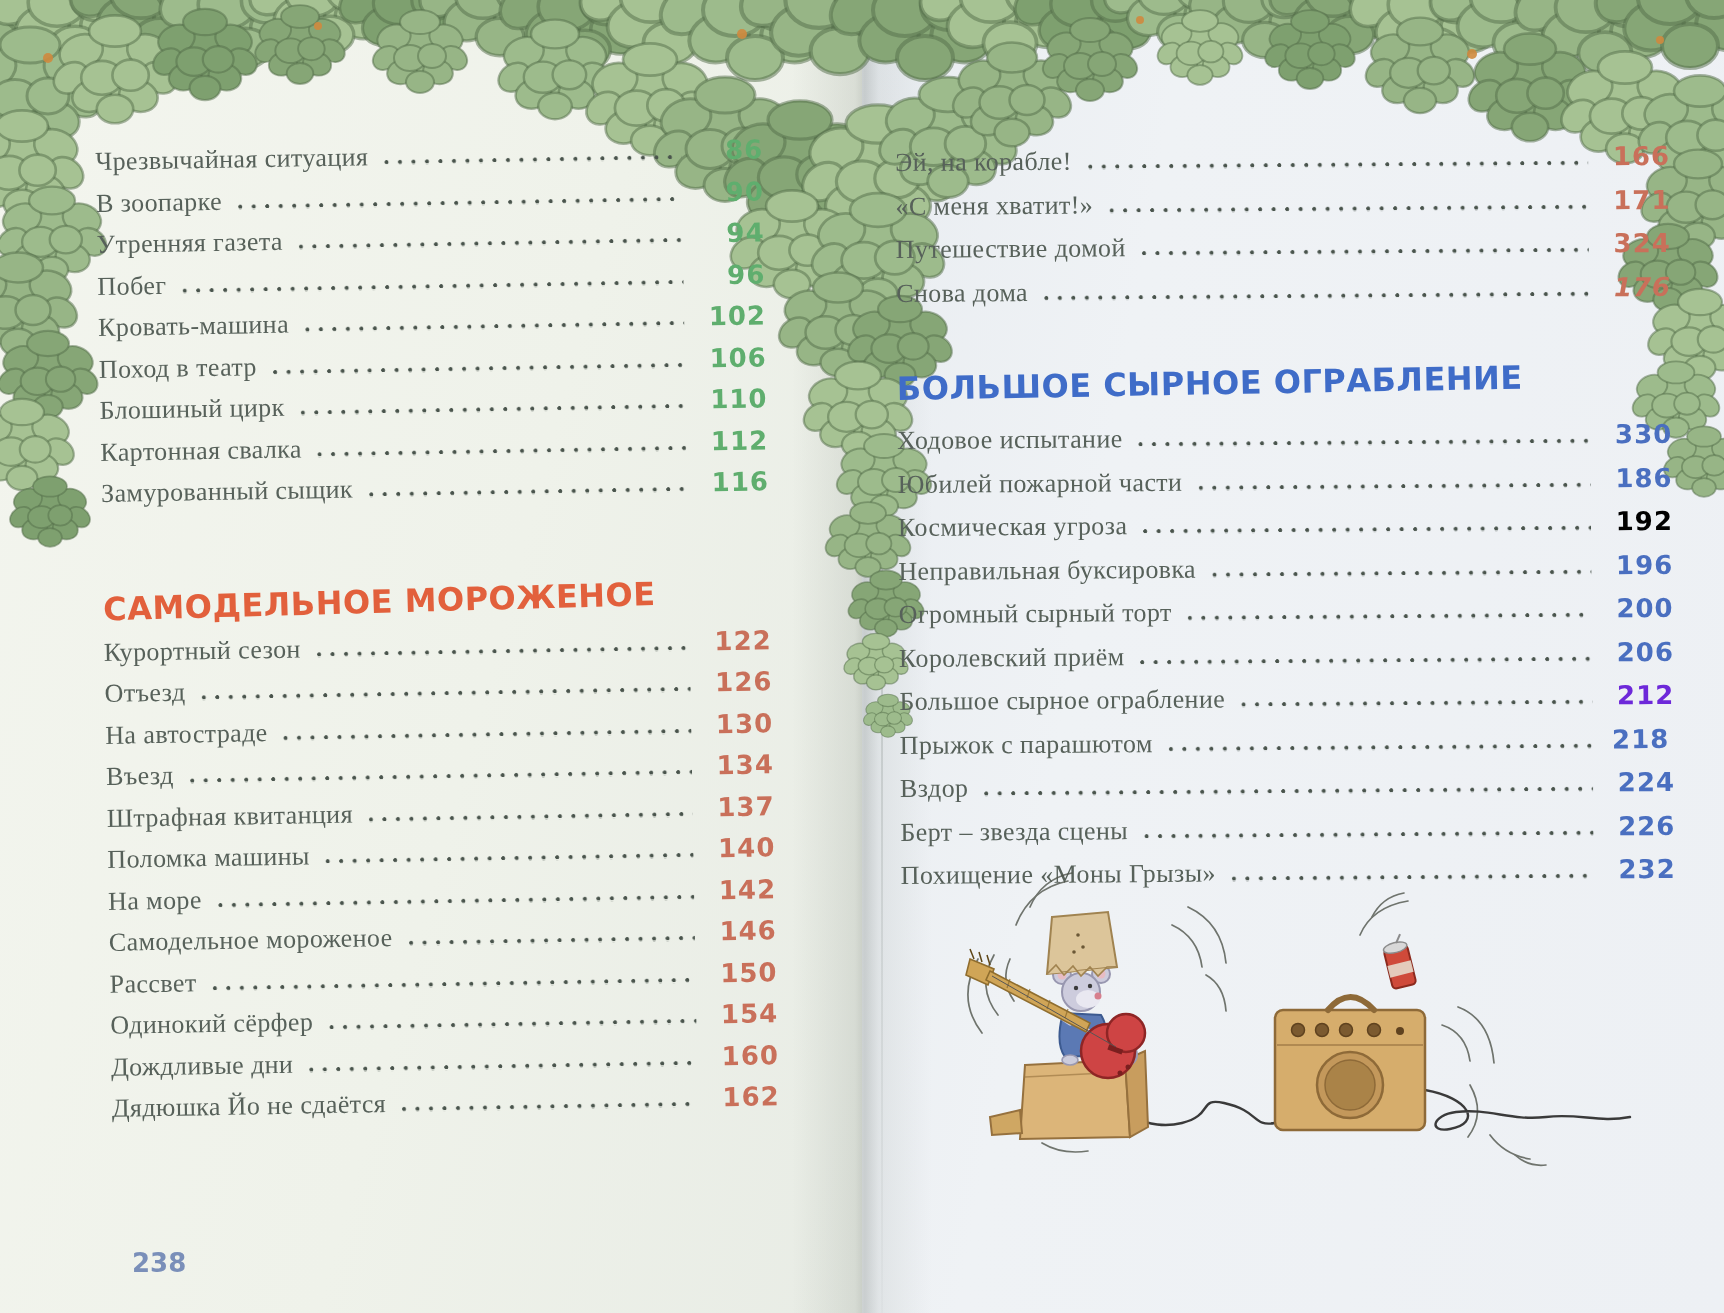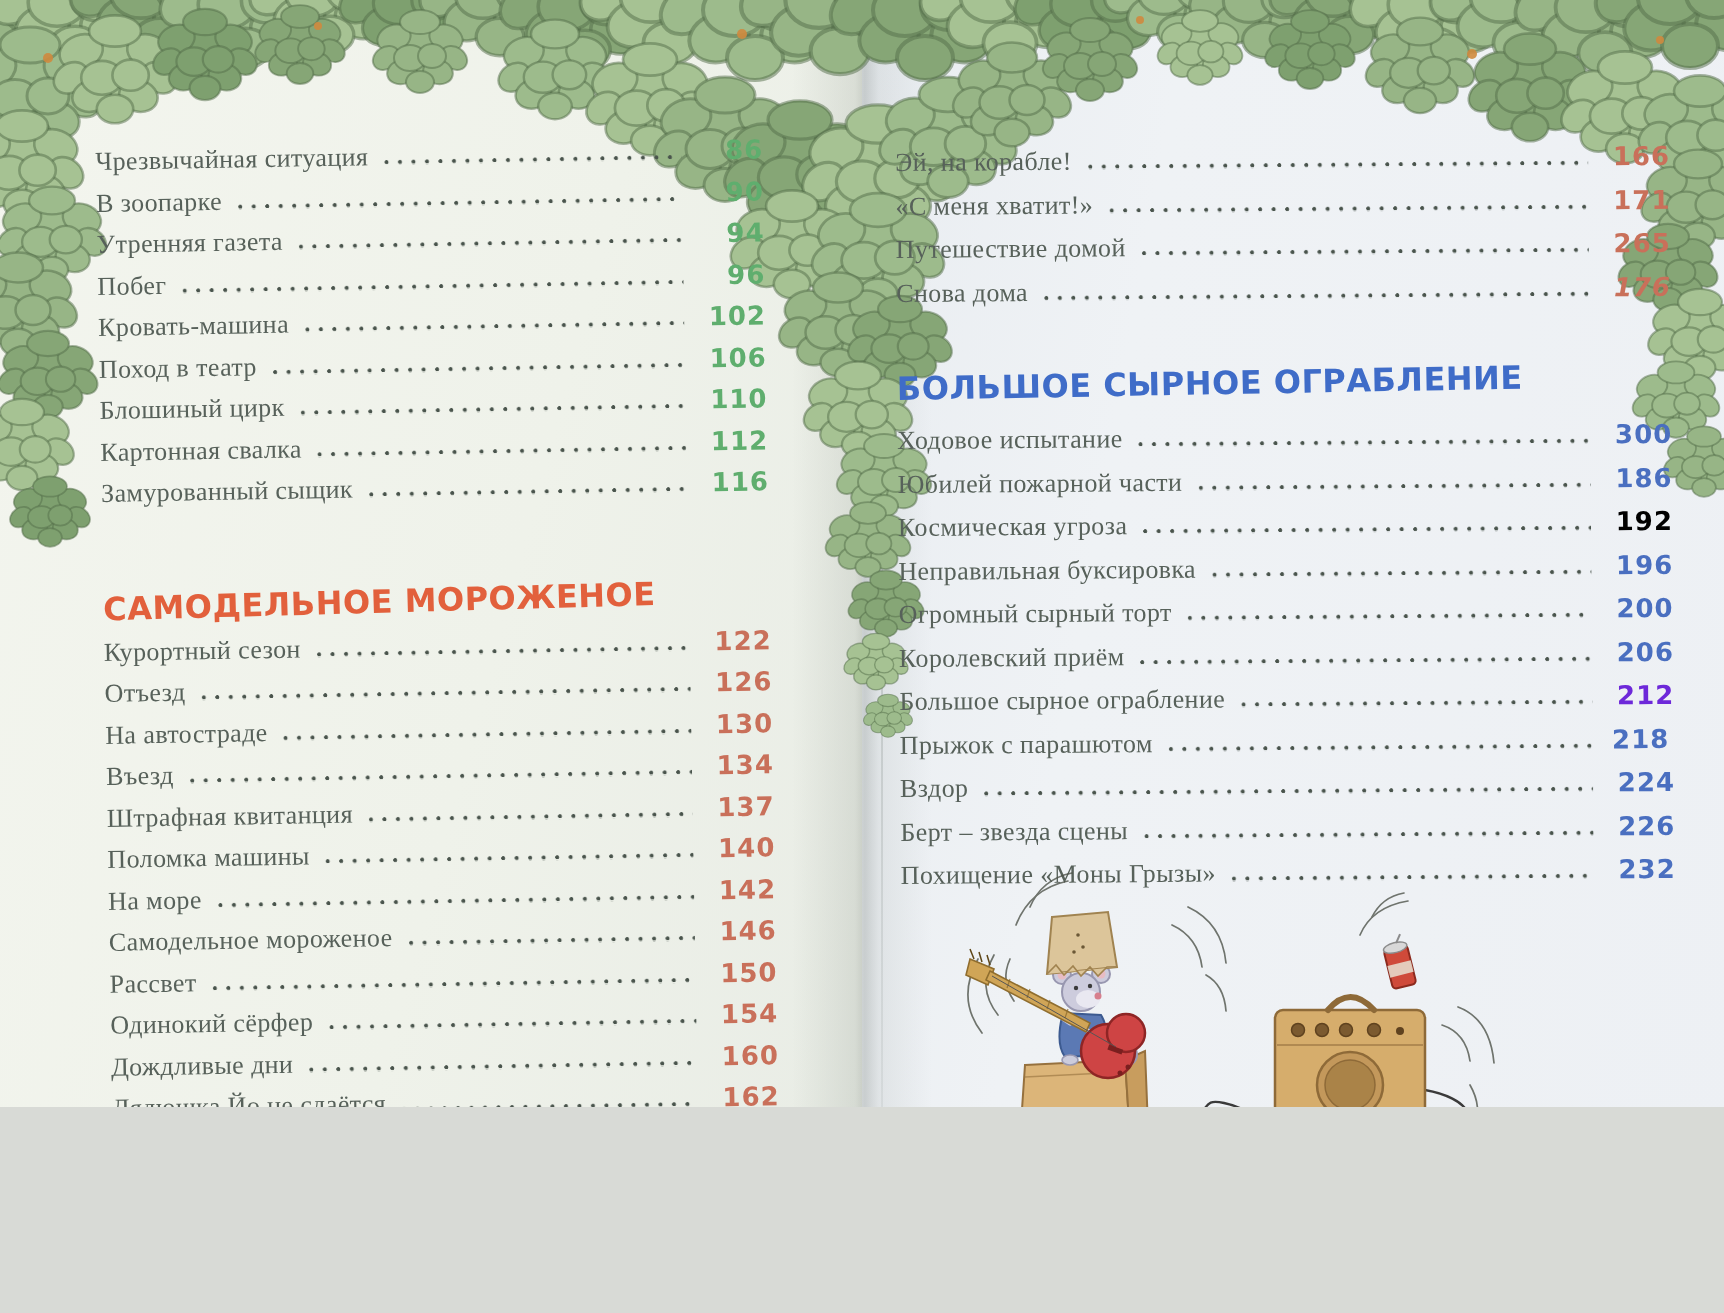--- a/index.html
+++ b/index.html
@@ -1,16 +1,16 @@
 <!DOCTYPE html>
 <html><head>
 <meta charset="utf-8">
 <style>
   html,body{margin:0;padding:0;background:#d8dad6;}
-  .spread{position:relative;width:1724px;height:1107px;overflow:hidden;
+  .spread{position:relative;width:1724px;height:1313px;overflow:hidden;
           font-family:"Liberation Serif",serif;}
   .page{position:absolute;top:0;height:1313px;z-index:0;}
   .page-left{left:0;width:862px;
     background:linear-gradient(105deg,#f3f5ee 0%,#eff2ea 55%,#e8ece5 100%);}
   .page-right{left:862px;width:862px;
     background:linear-gradient(100deg,#e9edf1 0%,#eff2f5 30%,#edf0f4 100%);}
   .gutter{position:absolute;top:0;left:792px;width:140px;height:1313px;z-index:1;
     background:linear-gradient(90deg,rgba(90,100,90,0) 0%,rgba(90,100,90,.13) 45%,
       rgba(60,70,60,.20) 52%,rgba(90,100,90,.09) 62%,rgba(90,100,90,0) 100%);}
   .crease{position:absolute;left:881px;top:560px;width:2px;height:753px;z-index:1;
@@ -257,32 +257,32 @@
         <span class="toc-num" style="color: rgb(201, 112, 90);">166</span>
       </div>
       <div class="toc-row">
         <span class="toc-title">«С меня хватит!»</span>
         <span class="leader"></span>
         <span class="toc-num" style="color: rgb(201, 112, 90);">171</span>
       </div>
       <div class="toc-row">
         <span class="toc-title">Путешествие домой</span>
         <span class="leader"></span>
-        <span class="toc-num" style="color: rgb(201, 112, 90);">265</span>
+        <span class="toc-num" style="color: rgb(201, 112, 90);">324</span>
       </div>
       <div class="toc-row">
         <span class="toc-title">Снова дома</span>
         <span class="leader"></span>
         <span class="toc-num" style="color: rgb(201, 112, 90); font-style: italic;">176</span>
       </div>
       <div class="toc-header" style="color: rgb(63, 108, 200);">БОЛЬШОЕ СЫРНОЕ ОГРАБЛЕНИЕ</div>
       <div class="toc-row">
         <span class="toc-title">Ходовое испытание</span>
         <span class="leader"></span>
-        <span class="toc-num" style="color: rgb(74, 111, 192);">300</span>
+        <span class="toc-num" style="color: rgb(74, 111, 192);">330</span>
       </div>
       <div class="toc-row">
         <span class="toc-title">Юбилей пожарной части</span>
         <span class="leader"></span>
         <span class="toc-num" style="color: rgb(74, 111, 192);">186</span>
       </div>
       <div class="toc-row">
         <span class="toc-title">Космическая угроза</span>
         <span class="leader"></span>
         <span class="toc-num" style="color: #000000;">192</span>

